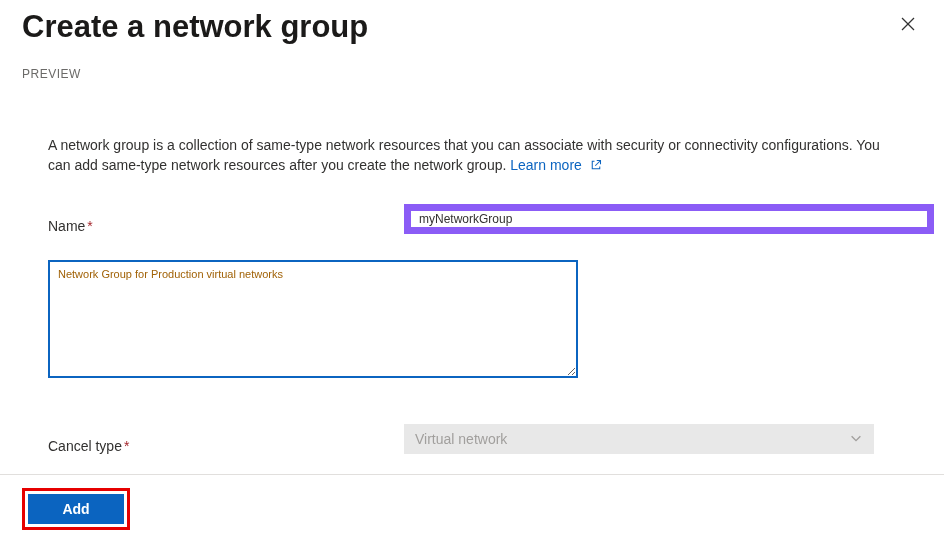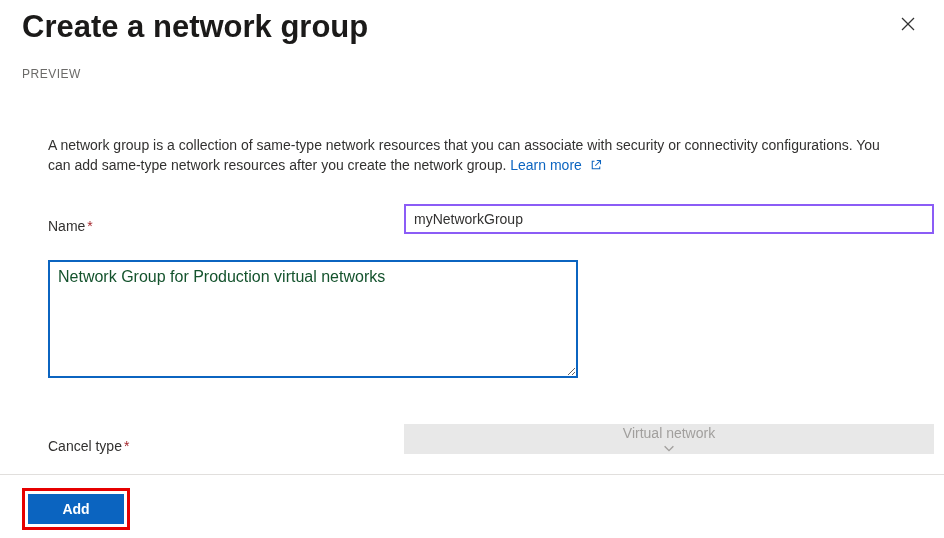--- a/index.html
+++ b/index.html
@@ -41,37 +41,37 @@
   .form-row {
     display: flex; align-items: flex-end; margin-top: 28px; gap: 44px;
   }
   .form-label {
     flex: 0 0 312px; font-size: 14px; color: #323130; padding-top: 6px;
   }
   .req { color: #a4262c; margin-left: 2px; }
   .form-field { flex: 1; }
   .text-input {
     width: 530px; height: 30px;
-    border: 2px solid #8b5cf6; padding: 4px 8px;
-    font-size: 14px; font-family: inherit; color: #323130;
+    border: 7px solid #8b5cf6; padding: 4px 8px;
+    font-size: 12px; font-family: inherit; color: #323130;
     outline: none;
   }
   .textarea {
     width: 530px; height: 118px;
     border: 2px solid #0b64c0; padding: 6px 8px;
-    font-size: 16px; font-family: inherit; color: #14532d;
+    font-size: 11px; font-family: inherit; color: #a16207;
     resize: both; outline: none;
   }
   .row-desc { margin-top: 26px; }
   .row-member { margin-top: 42px; }
   .select-disabled {
-    width: 530px; height: 30px;
+    width: 470px; height: 30px;
     background: #e8e8e8; border: 1px solid #e8e8e8;
     display: flex; align-items: center; justify-content: space-between;
-    padding: 0 10px; font-size: 14px; color: #a19f9d; flex-direction: column;
+    padding: 0 10px; font-size: 14px; color: #a19f9d;
   }
   .chev svg { width: 14px; height: 14px; stroke: #a19f9d; }
   .footer-sep {
     position: absolute; left: 0; right: 0; top: 474px;
     border-top: 1px solid #e1dfdd;
   }
   .footer {
     position: absolute; left: 22px; top: 488px;
     display: flex; align-items: center; gap: 18px; flex-direction: column;
   }

